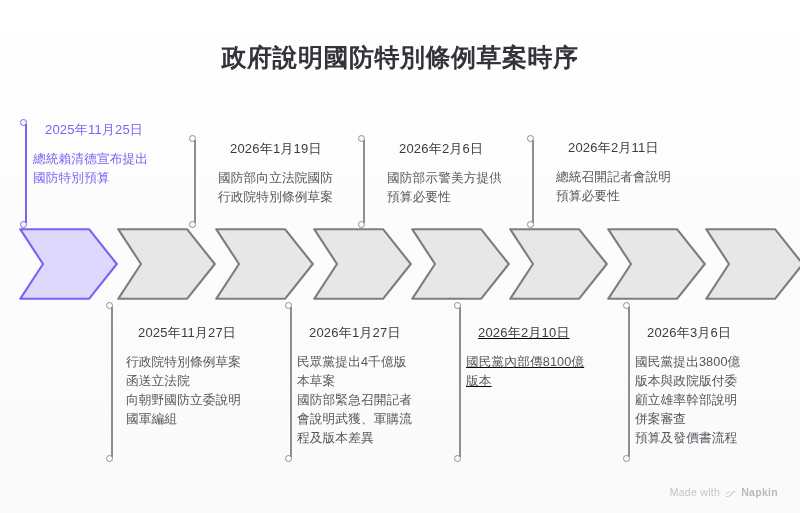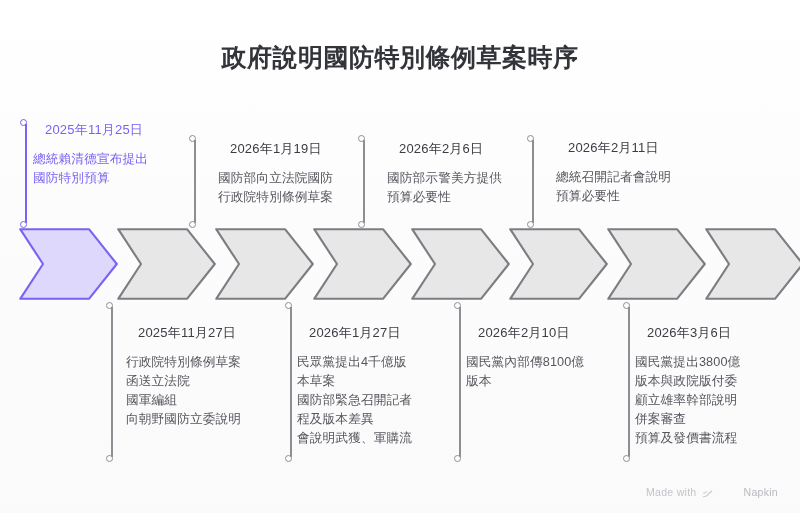--- a/index.html
+++ b/index.html
@@ -124,23 +124,22 @@
     letter-spacing: 0.3px;
   }
   .watermark .wm-logo {
     display: inline-block;
     width: 11px;
     height: 11px;
     position: relative;
     top: 1px;
   }
   .watermark .wm-name {
-    font-weight: normal;
+    font-weight: bold;
     color: #b9babf;
-    margin-left: 26px;
   }
 </style>
 </head>
 <body>
 
 <div id="canvas">
 
   <div class="title">政府說明國防特別條例草案時序</div>
 
   <div class="chev-band">
@@ -258,37 +257,37 @@
       <p>總統召開記者會說明</p>
       <p>預算必要性</p>
     </div>
   </div>
 
   <div class="evt" style="left:126px; top:322px; width:145px;">
     <div class="date">2025年11月27日</div>
     <div class="desc">
       <p>行政院特別條例草案</p>
       <p>函送立法院</p>
+      <p>向朝野國防立委說明</p>
       <p>國軍編組</p>
-      <p>向朝野國防立委說明</p>
     </div>
   </div>
 
   <div class="evt" style="left:297px; top:322px; width:145px;">
     <div class="date">2026年1月27日</div>
     <div class="desc">
       <p>民眾黨提出4千億版</p>
       <p>本草案</p>
       <p>國防部緊急召開記者</p>
+      <p>會說明武獲、軍購流</p>
       <p>程及版本差異</p>
-      <p>會說明武獲、軍購流</p>
-    </div>
-  </div>
-
-  <div class="evt" style="left:466px; top:322px; width:150px;">
+    </div>
+  </div>
+
+  <div class="evt" style="left:466px; top:322px; width:150px;text-decoration:underline;">
     <div class="date">2026年2月10日</div>
     <div class="desc">
       <p>國民黨內部傳8100億</p>
       <p>版本</p>
     </div>
   </div>
 
   <div class="evt" style="left:635px; top:322px; width:150px;">
     <div class="date">2026年3月6日</div>
     <div class="desc">

